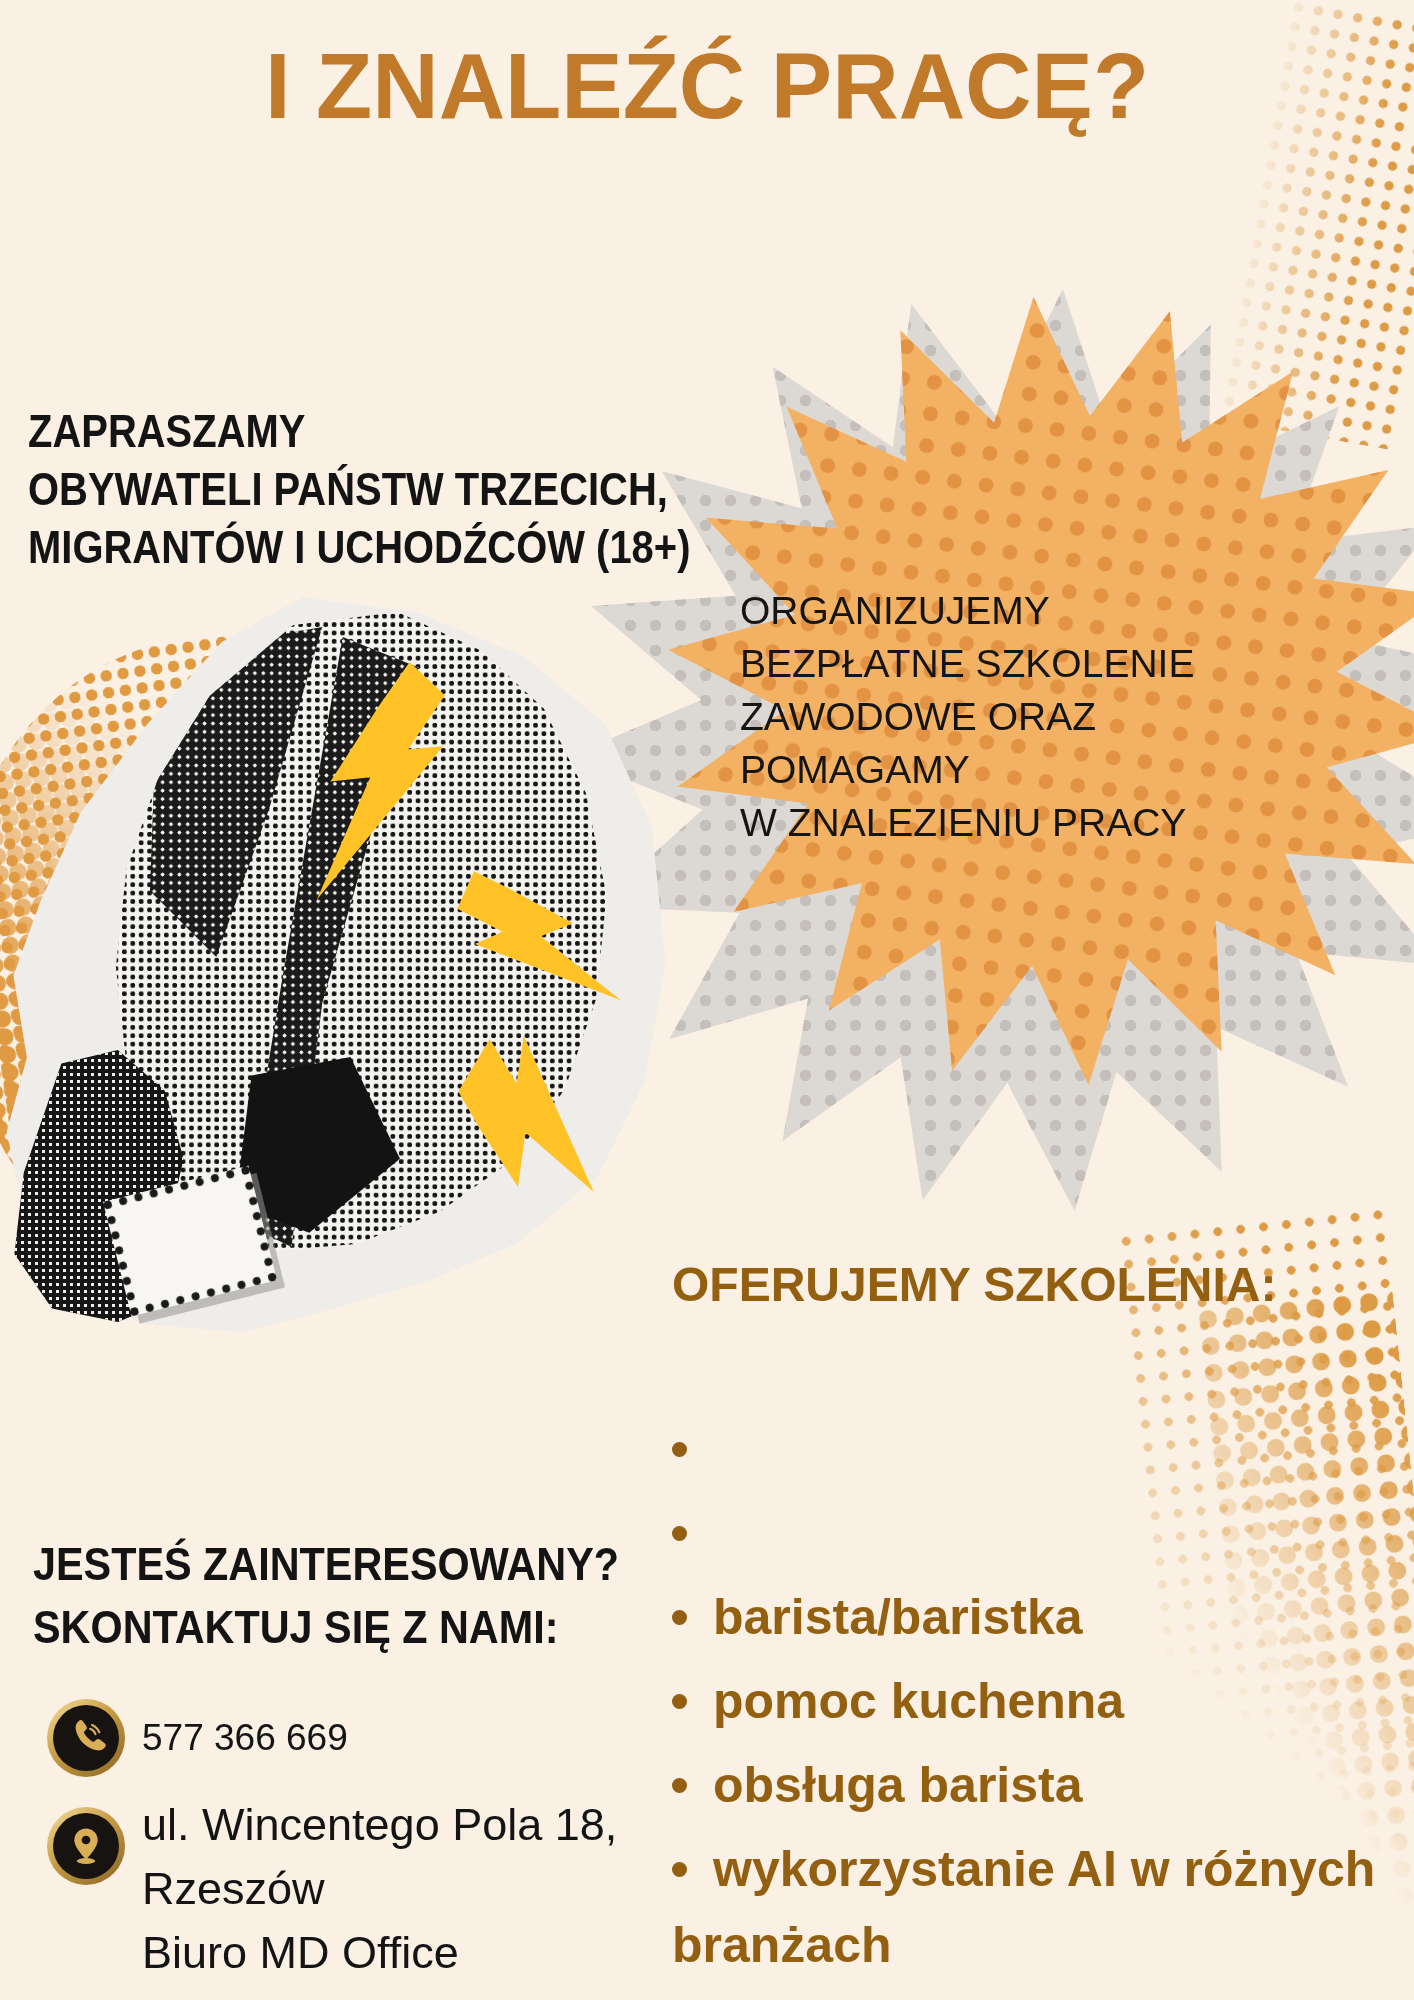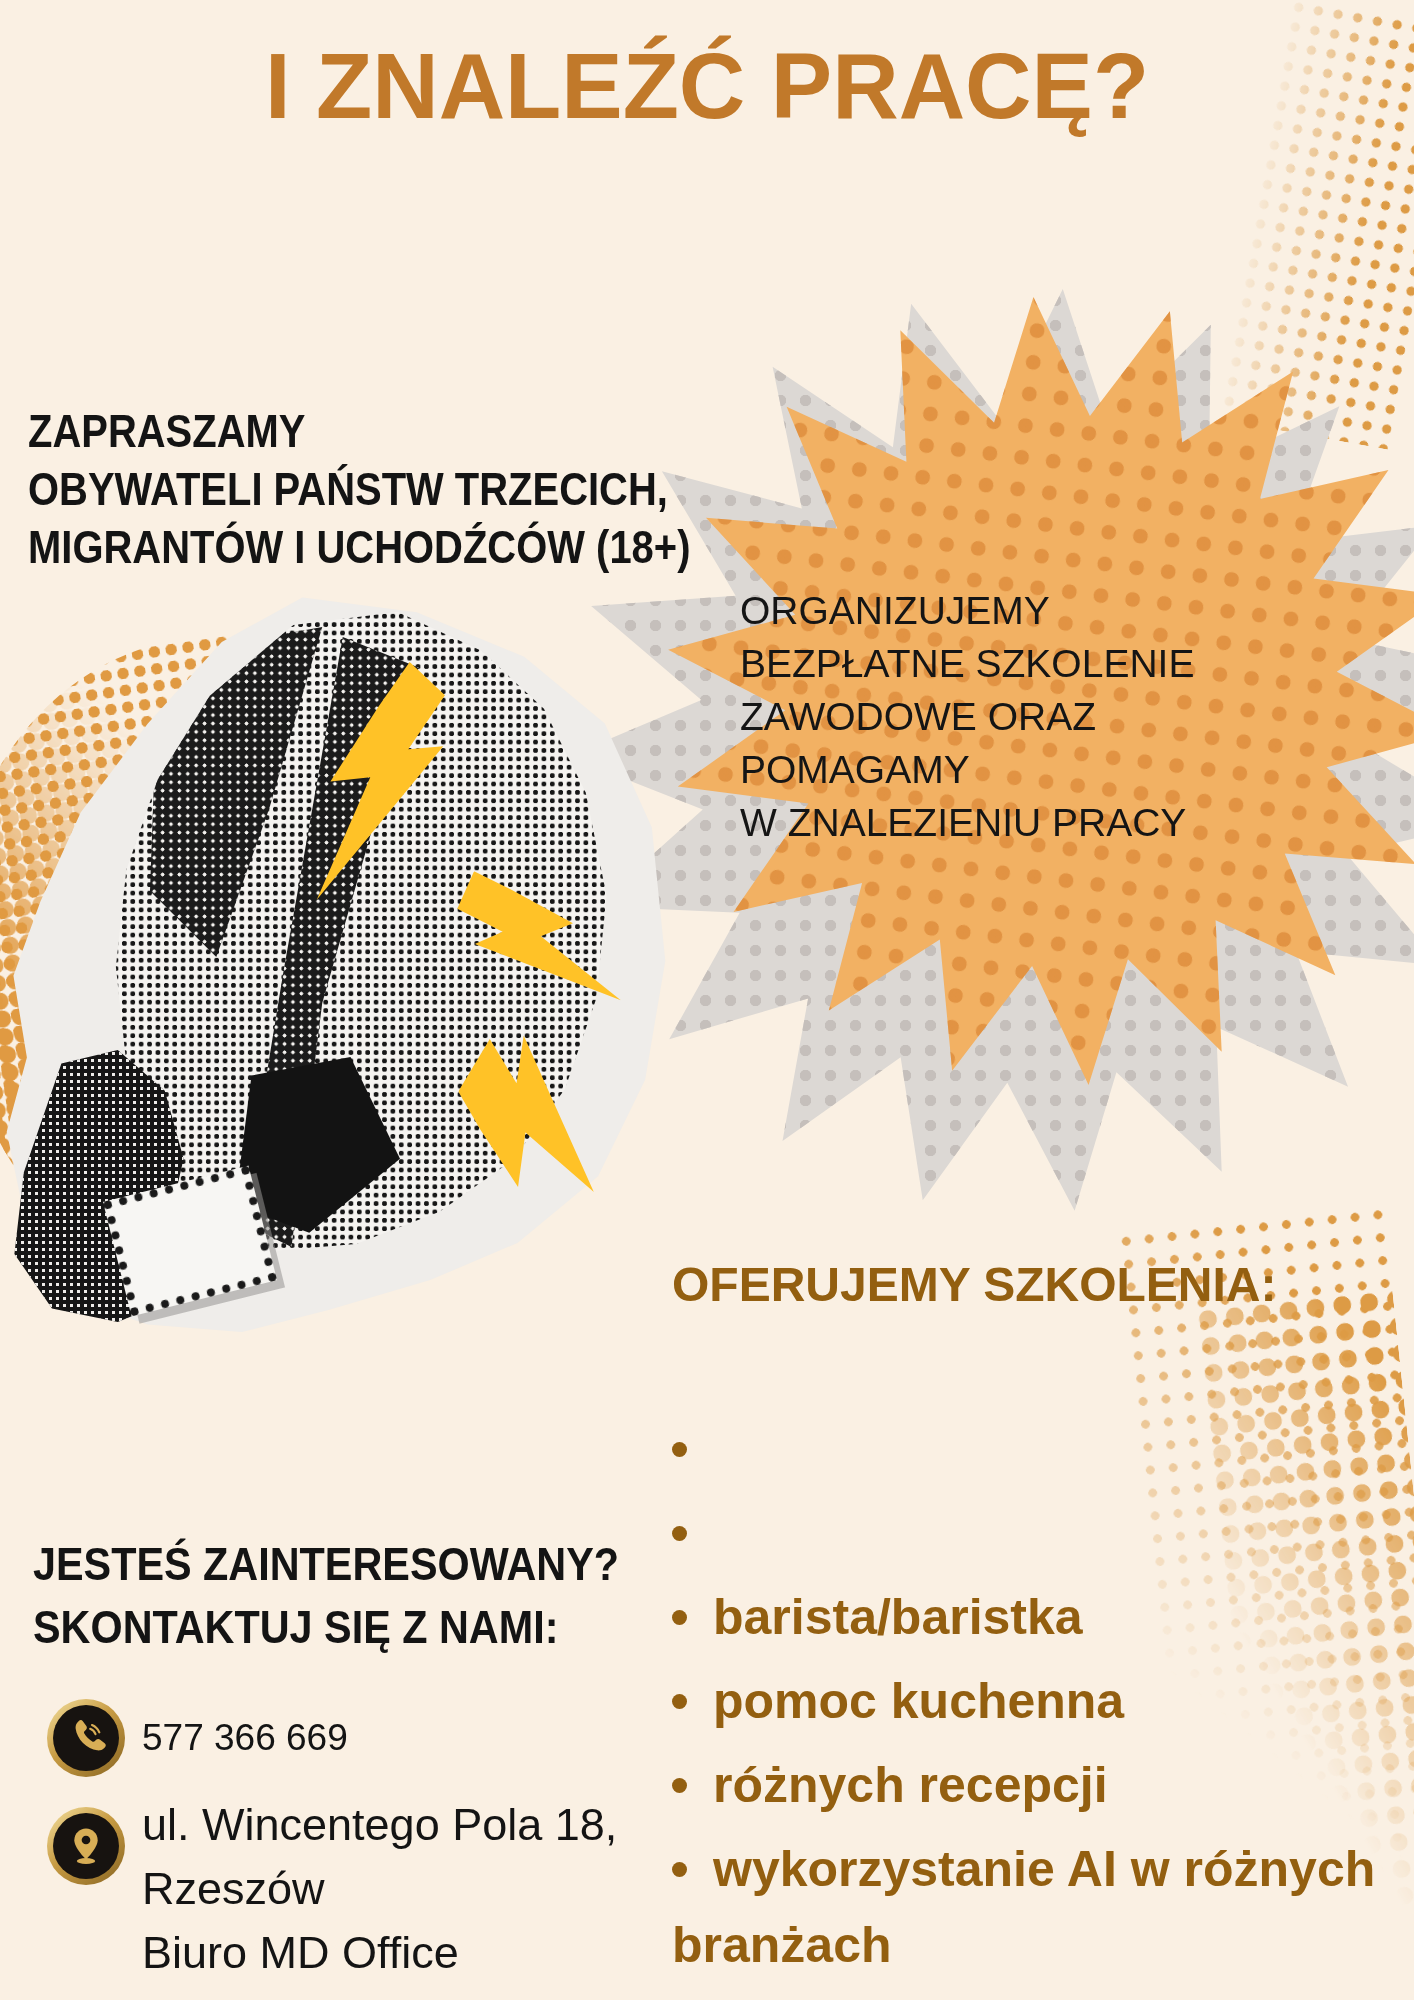--- a/index.html
+++ b/index.html
@@ -234,21 +234,21 @@
     <div class="offer-item">
       <span class="bullet"></span>
       <span>barista/baristka</span>
     </div>
     <div class="offer-item">
       <span class="bullet"></span>
       <span>pomoc kuchenna</span>
     </div>
     <div class="offer-item">
       <span class="bullet"></span>
-      <span>różnych recepcji</span>
+      <span>obsługa barista</span>
     </div>
     <div class="offer-item">
       <span class="bullet"></span>
       <span>wykorzystanie AI w różnych</span>
     </div>
   </div>
   <div class="abs offer-wrap">branżach</div>
 
   <div class="abs contact-heading">
     <div>JESTEŚ ZAINTERESOWANY?</div>

